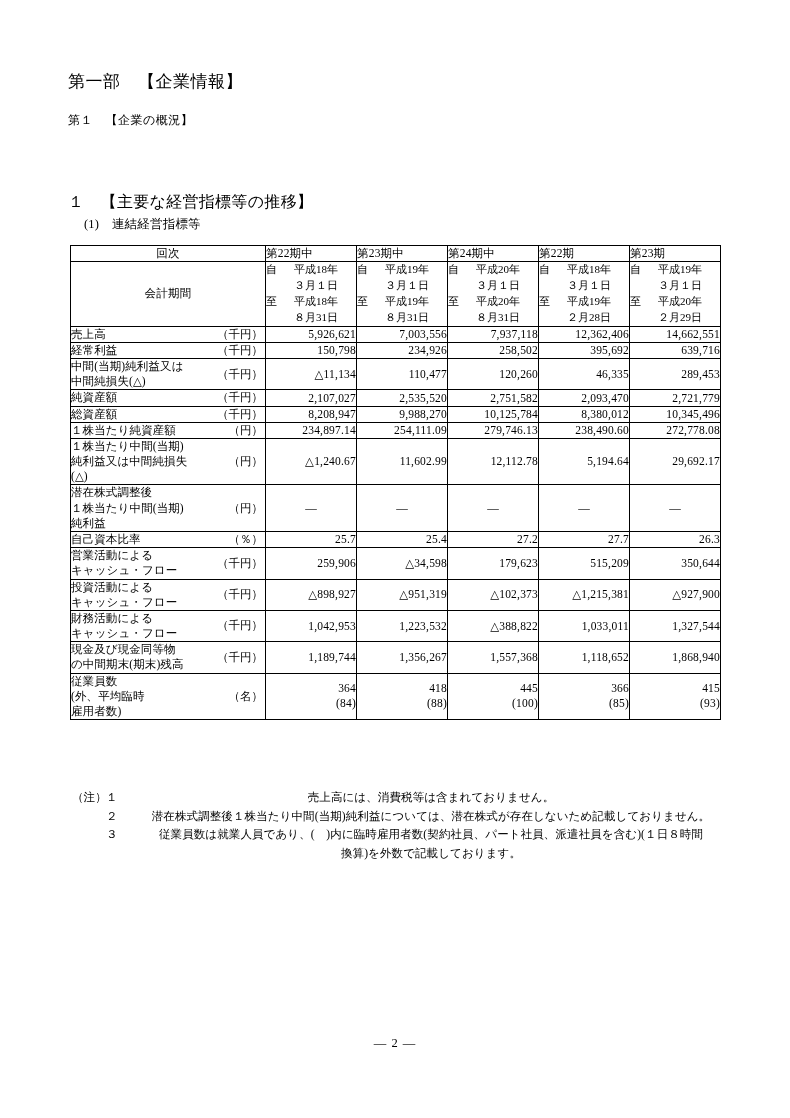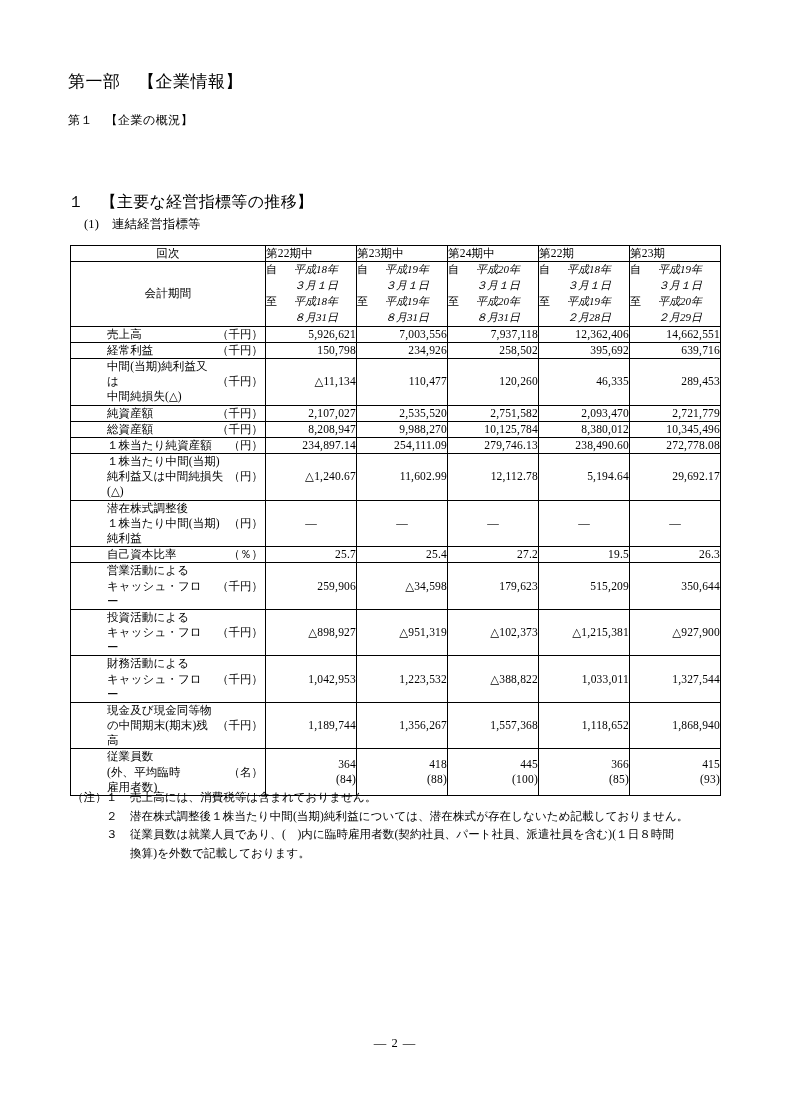--- a/index.html
+++ b/index.html
@@ -87,21 +87,20 @@
   .lbl-cell {
     padding: 3px 6px 3px 7px;
     position: relative;
     line-height: 1.32;
   }
   .lbl-flex {
     display: flex;
     align-items: center;
     justify-content: space-between;
     gap: 4px;
-    margin-left: 36px;
   }
   .lbl-text {
     white-space: pre-line;
     letter-spacing: 0.1px;
   }
   .unit {
     white-space: nowrap;
     flex: 0 0 auto;
     padding-right: 2px;
   }
@@ -140,21 +139,20 @@
   .term-mark {
     flex: 0 0 auto;
     width: 14px;
     text-align: left;
   }
   .term-dates {
     flex: 1 1 auto;
     text-align: center;
     white-space: pre-line;
     padding-right: 4px;
-    font-style: italic;
   }
   .acct-label {
     text-align: center;
     padding: 6px 4px;
     letter-spacing: 0.2px;
     font-family: Liberation Serif, serif;
   }
 
   
   .notes {
@@ -176,20 +174,21 @@
     text-align: left;
   }
   .note-no {
     flex: 0 0 auto;
     width: 24px;
     text-align: left;
   }
   .note-body {
     flex: 1 1 auto;
     white-space: pre-line;
+    text-align: center;
   }
 
   
   .pager {
     position: absolute;
     left: 0;
     top: 1036px;
     width: 790px;
     text-align: center;
     font-size: 12.5px;
@@ -400,21 +399,21 @@
           <tr>
             <td class="lbl-cell">
               <div class="lbl-flex">
                 <span class="lbl-text">自己資本比率</span>
                 <span class="unit">（％）</span>
               </div>
             </td>
             <td class="num">25.7</td>
             <td class="num">25.4</td>
             <td class="num">27.2</td>
-            <td class="num">19.5</td>
+            <td class="num">27.7</td>
             <td class="num">26.3</td>
           </tr>
           <tr>
             <td class="lbl-cell">
               <div class="lbl-flex">
                 <span class="lbl-text">営業活動による
 キャッシュ・フロー</span>
                 <span class="unit">（千円）</span>
               </div>
             </td>

